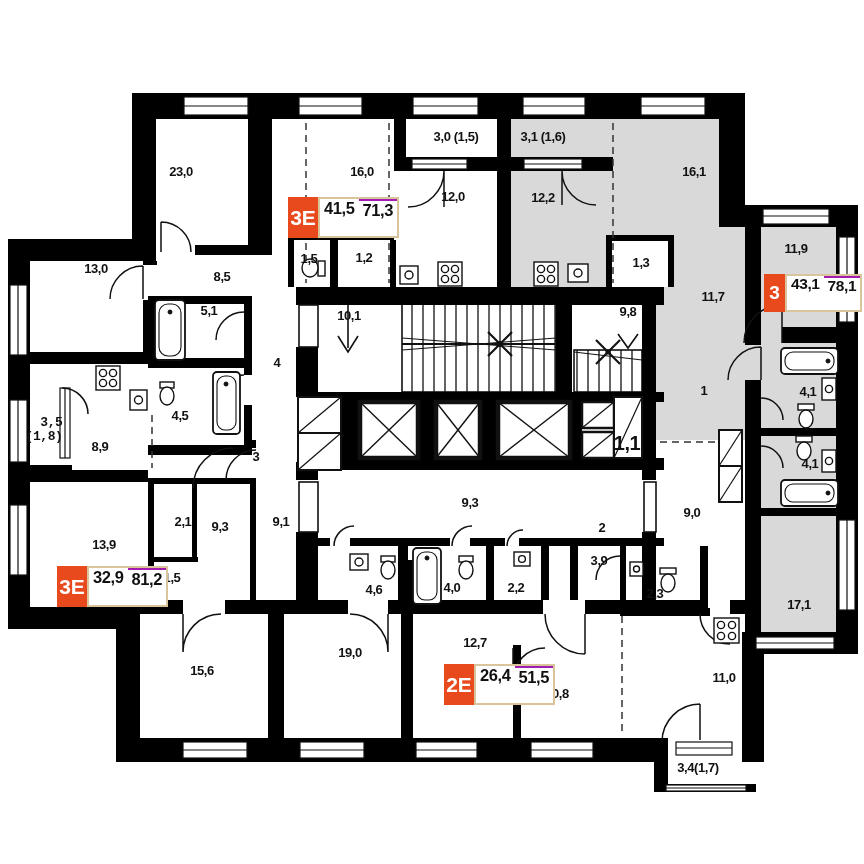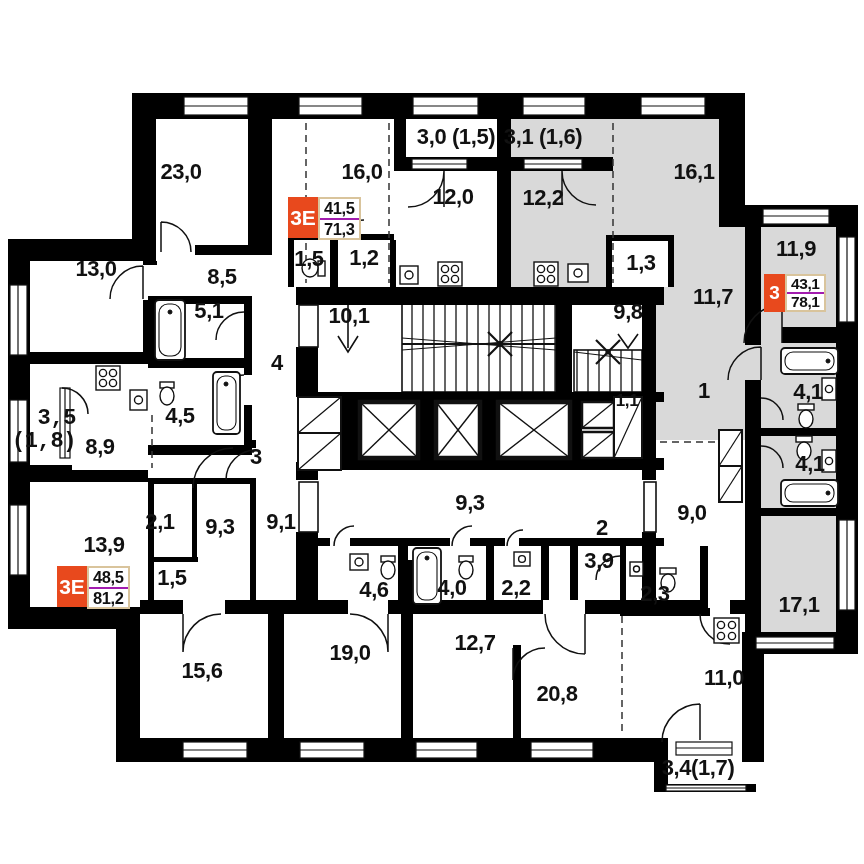--- a/index.html
+++ b/index.html
@@ -1,26 +1,26 @@
 <!DOCTYPE html>
 <html style="--red: #e8491d;"><head>
 <meta charset="utf-8">
 <style>
   html,body{margin:0;padding:0;background:#fff;}
   #plan{position:relative;width:864px;height:864px;background:#fff;overflow:hidden;
         font-family:"Liberation Sans","DejaVu Sans",sans-serif;}
   #plan svg{position:absolute;left:0;top:0;}
-  .rl{position:absolute;transform:translate(-50%,-50%);font-size:22px;font-weight:700;
+  .rl{position:absolute;transform:translate(-50%,-50%);font-size:13px;font-weight:700;
       color:#111;letter-spacing:-0.4px;white-space:nowrap;line-height:1.05;}
   .rl.pre{white-space:pre-line;text-align:right;font-family:Liberation Mono, monospace;}
   .badge{position:absolute;display:flex;align-items:stretch;z-index:5;}
   .badge-type{background:var(--red,#e8491d);color:#fff;font-weight:700;font-size:21px;
       display:flex;align-items:center;justify-content:center;width:30px;height:41px;}
   .badge.small .badge-type{width:21px;height:38px;font-size:19px;}
-  .badge-vals{background:#fff;border:2px solid #d9c49c;display:flex;flex-direction:column;}
+  .badge-vals{background:#fff;border:2px solid #d9c49c;display:flex;flex-direction:row;}
   .bv{font-size:16.5px;font-weight:700;color:#111;line-height:18.5px;padding:0 4px;
       letter-spacing:-0.4px;}
   .bv2{border-top:2px solid #a21caf;}
   .badge.small .bv{font-size:15.5px;line-height:16px;}
 </style>
 </head>
 <body>
 
 <div id="plan">
 <svg width="864" height="864" viewBox="0 0 864 864">
@@ -368,30 +368,30 @@
 <div class="rl" style="left:641px;top:263px">1,3</div>
 <div class="rl" style="left:349px;top:316px">10,1</div>
 <div class="rl" style="left:628px;top:312px">9,8</div>
 <div class="rl" style="left:713px;top:297px">11,7</div>
 <div class="rl pre" style="left:44px;top:430px">3,5
 (1,8)</div>
 <div class="rl" style="left:100px;top:447px">8,9</div>
 <div class="rl" style="left:180px;top:416px">4,5</div>
 <div class="rl" style="left:277px;top:363px">4</div>
 <div class="rl" style="left:256px;top:457px">3</div>
-<div class="rl" style="left:160px;top:522px">2,1</div>
+<div class="rl" style="left:183px;top:522px">2,1</div>
 <div class="rl" style="left:220px;top:527px">9,3</div>
 <div class="rl" style="left:281px;top:522px">9,1</div>
 <div class="rl" style="left:104px;top:545px">13,9</div>
 <div class="rl" style="left:172px;top:578px">1,5</div>
 <div class="rl" style="left:470px;top:503px">9,3</div>
 <div class="rl" style="left:374px;top:590px">4,6</div>
 <div class="rl" style="left:452px;top:588px">4,0</div>
 <div class="rl" style="left:516px;top:588px">2,2</div>
-<div class="rl" style="left:627px;top:401px;font-size:17px">1,1</div>
+<div class="rl" style="left:627px;top:443px;font-size:20px">1,1</div>
 <div class="rl" style="left:704px;top:391px">1</div>
 <div class="rl" style="left:692px;top:513px">9,0</div>
 <div class="rl" style="left:808px;top:392px">4,1</div>
 <div class="rl" style="left:810px;top:464px">4,1</div>
 <div class="rl" style="left:602px;top:528px">2</div>
 <div class="rl" style="left:599px;top:561px">3,9</div>
 <div class="rl" style="left:655px;top:594px">2,3</div>
 <div class="rl" style="left:799px;top:605px">17,1</div>
 <div class="rl" style="left:202px;top:671px">15,6</div>
 <div class="rl" style="left:350px;top:653px">19,0</div>
@@ -410,17 +410,24 @@
 <div class="badge small" style="left:764px;top:274px">
   <div class="badge-type">3</div>
   <div class="badge-vals">
     <div class="bv">43,1</div>
     <div class="bv bv2">78,1</div>
   </div>
 </div>
 <div class="badge" style="left:57px;top:566px">
   <div class="badge-type">3Е</div>
   <div class="badge-vals">
-    <div class="bv">48,5</div>
+    <div class="bv">32,9</div>
     <div class="bv bv2">81,2</div>
   </div>
 </div>
+<div class="badge" style="left:444px;top:664px">
+  <div class="badge-type">2Е</div>
+  <div class="badge-vals">
+    <div class="bv">26,4</div>
+    <div class="bv bv2">51,5</div>
+  </div>
 </div>
+</div>
 
 </body></html>

